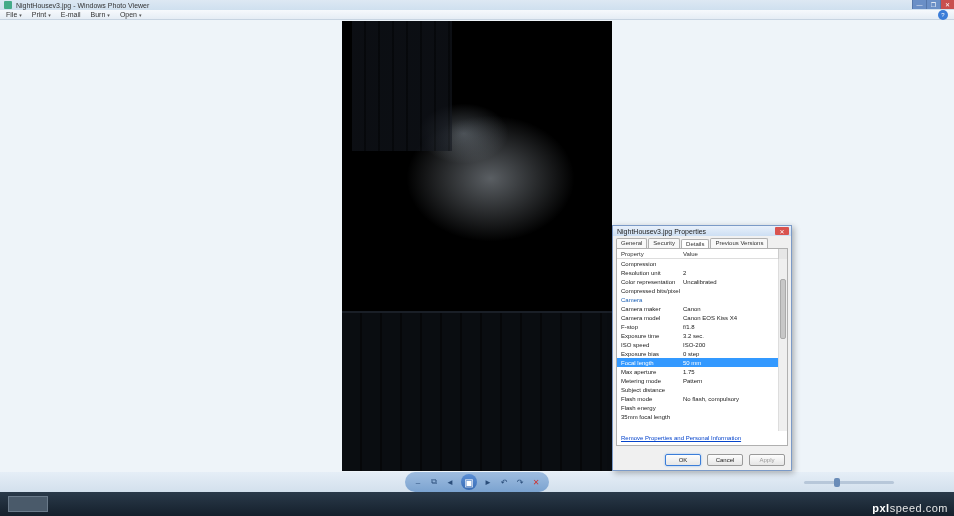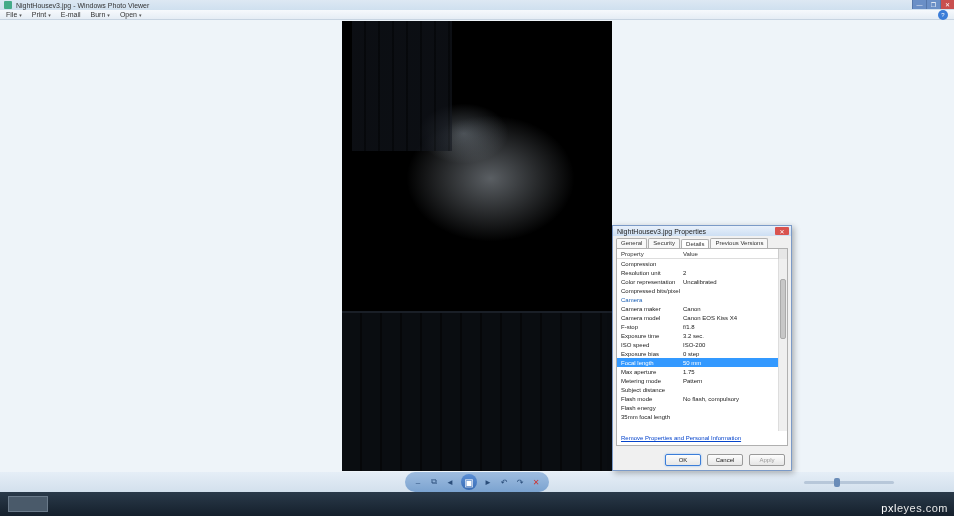--- a/index.html
+++ b/index.html
@@ -70,21 +70,21 @@
   .linkrow a { color:#0645cc; font-size:6px; text-decoration:underline;}
   .dlg-btns { position:absolute; bottom:4px; right:6px; display:flex; gap:6px;}
   .dlg-btn { width:36px; height:12px; font-size:6px; border:1px solid #9a9a9a; background:linear-gradient(#fdfdfd,#e6e6e6); border-radius:2px; display:flex; align-items:center; justify-content:center; color:#222;}
   .dlg-btn.default { border:1px solid #3b7dd8; box-shadow:0 0 2px #7fb3ef;}
   .dlg-btn.disabled { color:#999;}
 
   
   .taskbar { position:absolute; bottom:0; left:0; width:954px; height:24px; background:linear-gradient(#2a3a4a,#15202c); display:flex; align-items:center;}
   .taskbar .thumb { margin-left:8px; width:40px; height:16px; background:#4a5a6a; border:1px solid #6a7a8a;}
   .watermark { position:absolute; right:6px; bottom:2px; color:#e6e6e6; font-size:11px; letter-spacing:0.5px; font-family: Arial, sans-serif;}
-  .watermark b { color:#fff; font-weight:normal;}
+  .watermark b { color:#fff; font-weight:bold;}
 </style>
 </head>
 <body>
 
 <div class="window">
 
   <div class="titlebar">
     <span class="appicon"></span>
     <span>NightHousev3.jpg - Windows Photo Viewer</span>
     <div class="winbtns">
@@ -244,15 +244,15 @@
       <div class="dlg-btn">Cancel</div>
       <div class="dlg-btn disabled">Apply</div>
     </div>
   </div>
 
 </div>
 
 <div class="taskbar">
   <div class="thumb"></div>
   <div class="watermark">
-    <b>pxl</b><span>eyes.com</span>
+    <b>pxl</b><span>speed.com</span>
   </div>
 </div>
 
 </body></html>

